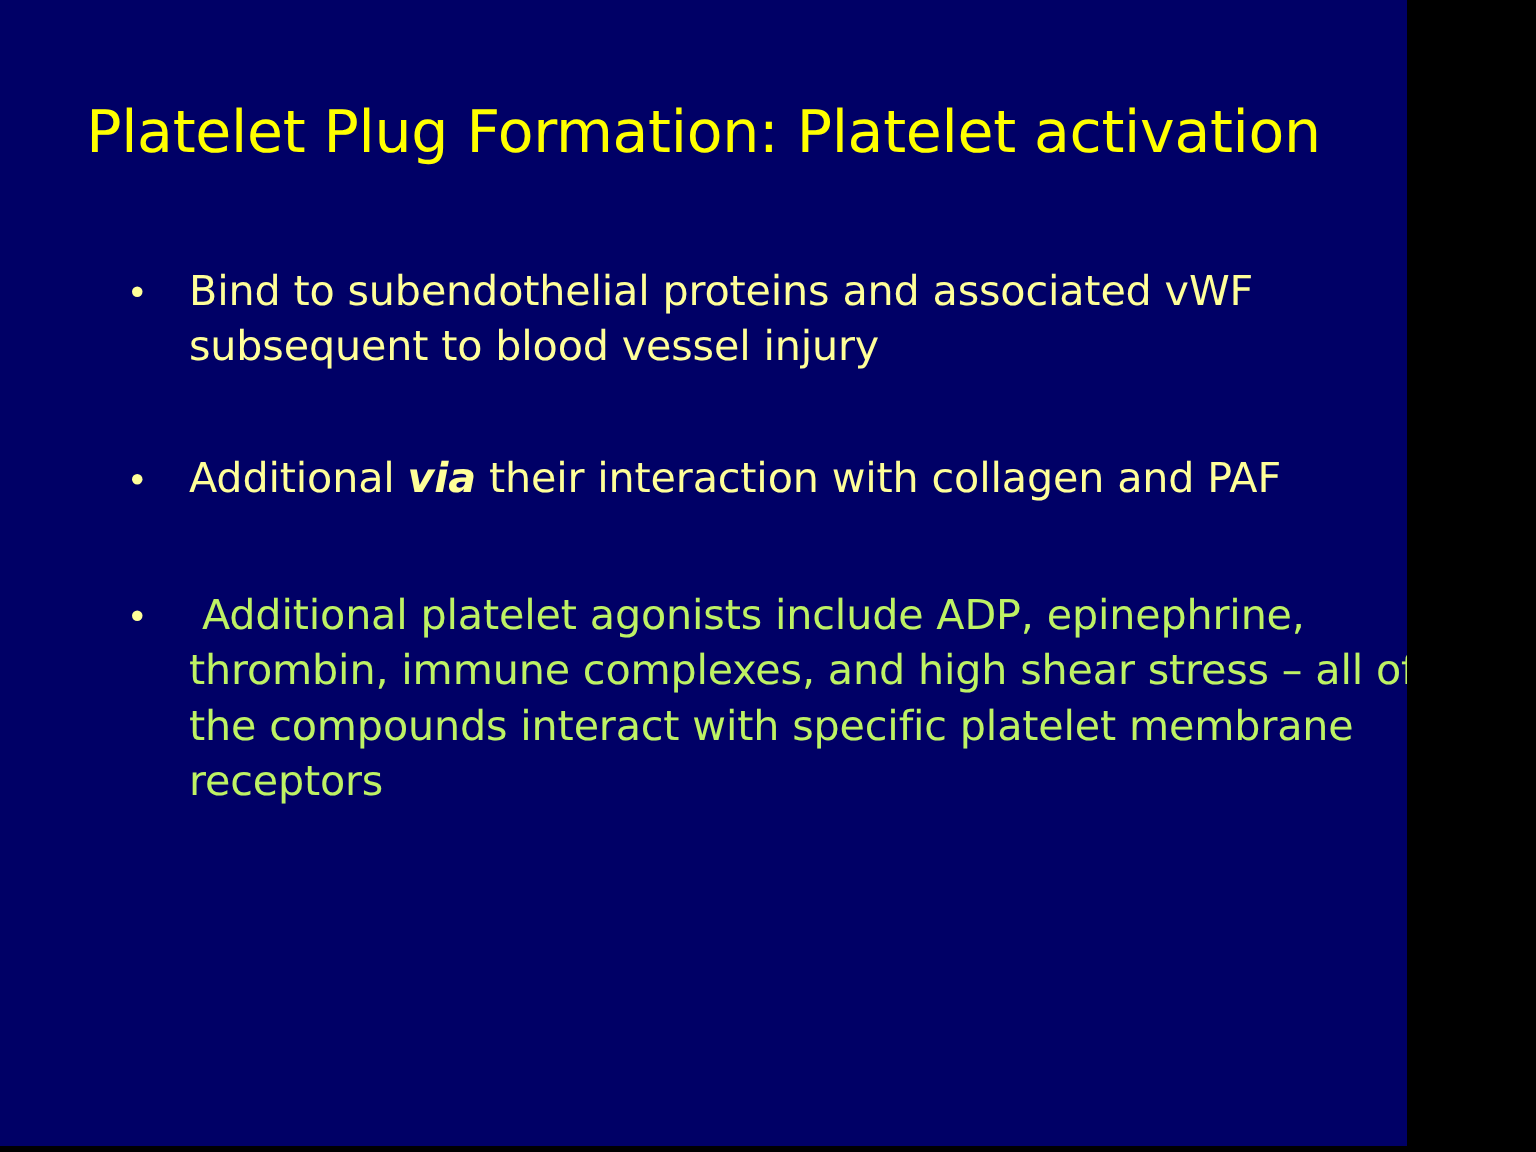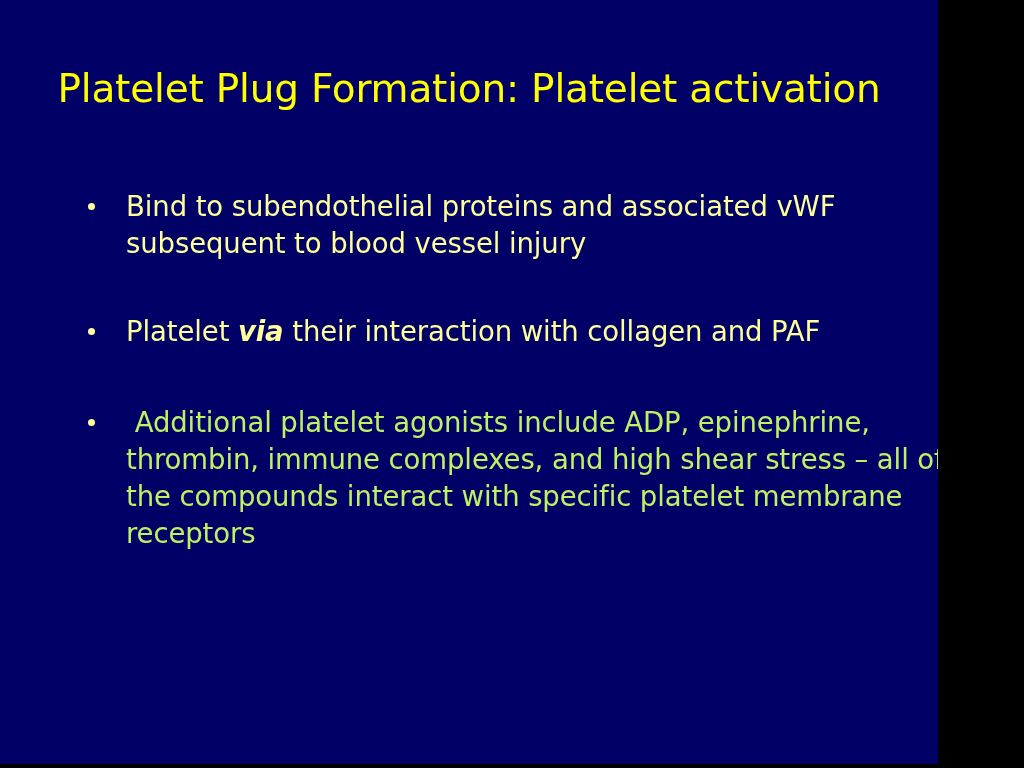--- a/index.html
+++ b/index.html
@@ -45,21 +45,21 @@
     font-size: 39px;
     font-weight: 400;
     letter-spacing: -0.2px;
     line-height: 46px;
     white-space: nowrap;
   }
 
   .body-block {
     position: absolute;
     left: 74px;
-    top: 188px;
+    top: 176px;
     width: 900px;
   }
 
   .bullet-row {
     position: relative;
     display: block;
     color: #FFFF99;
     font-family: "DejaVu Sans", sans-serif;
     font-size: 27.5px;
     line-height: 37px;
@@ -103,21 +103,21 @@
 
     <div class="bullet-row" style="color: rgb(255, 255, 153);">
       <span class="bullet-dot" style="background: rgb(255, 255, 153);"></span>
       <span class="bullet-text">Bind to subendothelial proteins and associated vWF subsequent to blood vessel injury</span>
     </div>
 
     <div class="gap-1"></div>
 
     <div class="bullet-row" style="color: rgb(255, 255, 153);">
       <span class="bullet-dot" style="background: rgb(255, 255, 153);"></span>
-      <span class="bullet-text"><span>Platelet </span><i>via</i><span> their interaction with collagen and PAF</span></span>
+      <span class="bullet-text"><span>Additional </span><i>via</i><span> their interaction with collagen and PAF</span></span>
     </div>
 
     <div class="gap-2"></div>
 
     <div class="bullet-row" style="color: #bef264;">
       <span class="bullet-dot" style="background: rgb(255, 255, 153);"></span>
       <span class="bullet-text"> Additional platelet agonists include ADP, epinephrine, thrombin, immune complexes, and high shear stress – all of the compounds interact with specific platelet membrane receptors</span>
     </div>
 
     <div class="gap-3"></div>

